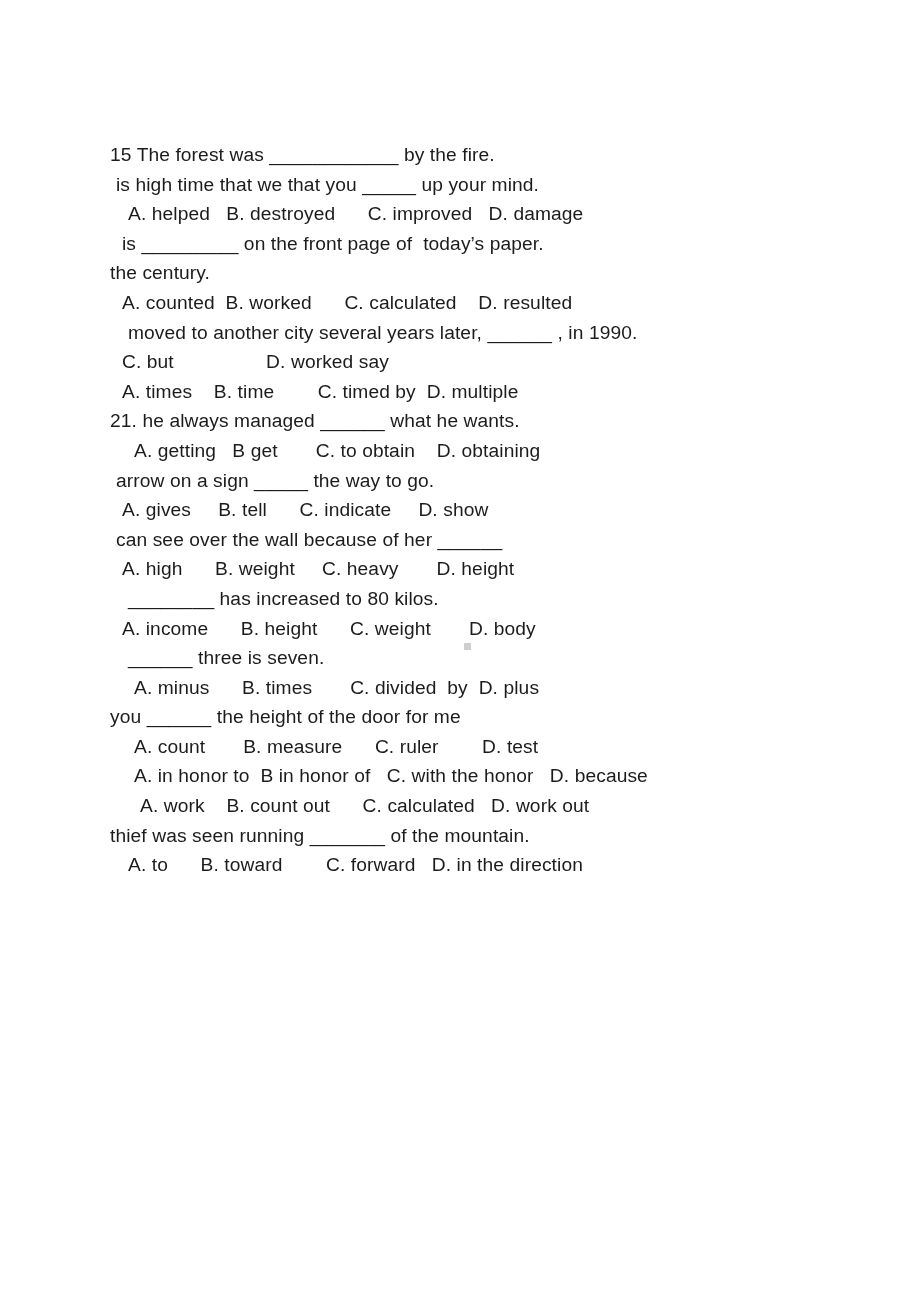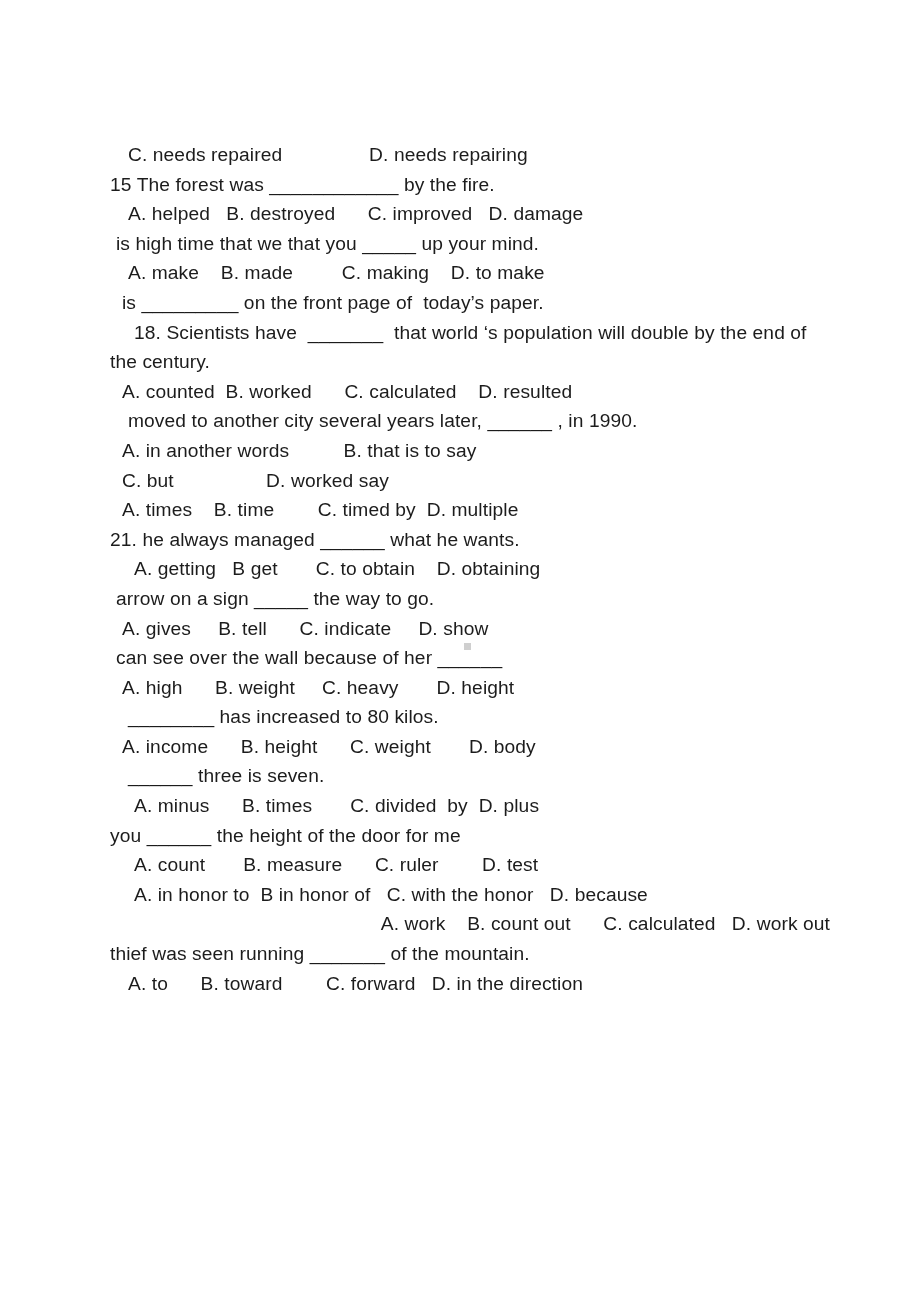--- a/index.html
+++ b/index.html
@@ -34,47 +34,43 @@
     white-space: pre;
     color: #1c1c1c;
     font-weight: 400;
   }
   
   .ind-0  { padding-left: 0px; }
   .ind-1  { padding-left: 6px; }
   .ind-2  { padding-left: 12px; }
   .ind-3  { padding-left: 18px; }
   .ind-4  { padding-left: 24px; }
-  .ind-5  { padding-left: 30px; text-align: right; }
+  .ind-5  { padding-left: 30px; }
   .artifact-dot {
     position: absolute;
     left: 464px;
     top: 643px;
     width: 7px;
     height: 7px;
     background: #cfcfcf;
   }
 </style>
 </head>
 <body>
 
 <div class="page">
 
   <div class="text-block" id="text-block">
-      <div class="line ind-3">C. needs repaired                D. needs repairing</div>
       <div class="line ind-0">15 The forest was ____________ by the fire.</div>
+      <div class="line ind-1">is high time that we that you _____ up your mind.</div>
       <div class="line ind-3">A. helped   B. destroyed      C. improved   D. damage</div>
-      <div class="line ind-1">is high time that we that you _____ up your mind.</div>
-      <div class="line ind-3">A. make    B. made         C. making    D. to make</div>
       <div class="line ind-2">is _________ on the front page of  today’s paper.</div>
-      <div class="line ind-4">18. Scientists have  _______  that world ‘s population will double by the end of</div>
       <div class="line ind-0">the century.</div>
       <div class="line ind-2">A. counted  B. worked      C. calculated    D. resulted</div>
       <div class="line ind-3">moved to another city several years later, ______ , in 1990.</div>
-      <div class="line ind-2">A. in another words          B. that is to say</div>
       <div class="line ind-2">C. but                 D. worked say</div>
       <div class="line ind-2">A. times    B. time        C. timed by  D. multiple</div>
       <div class="line ind-0">21. he always managed ______ what he wants.</div>
       <div class="line ind-4">A. getting   B get       C. to obtain    D. obtaining</div>
       <div class="line ind-1">arrow on a sign _____ the way to go.</div>
       <div class="line ind-2">A. gives     B. tell      C. indicate     D. show</div>
       <div class="line ind-1">can see over the wall because of her ______</div>
       <div class="line ind-2">A. high      B. weight     C. heavy       D. height</div>
       <div class="line ind-3">________ has increased to 80 kilos.</div>
       <div class="line ind-2">A. income      B. height      C. weight       D. body</div>

